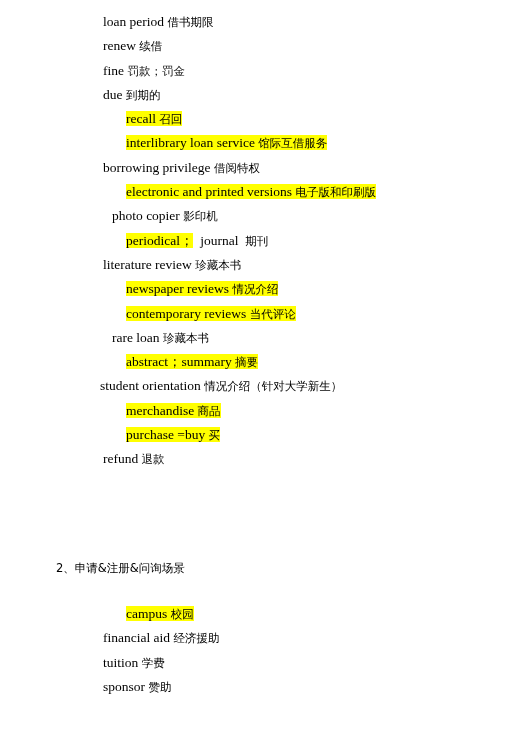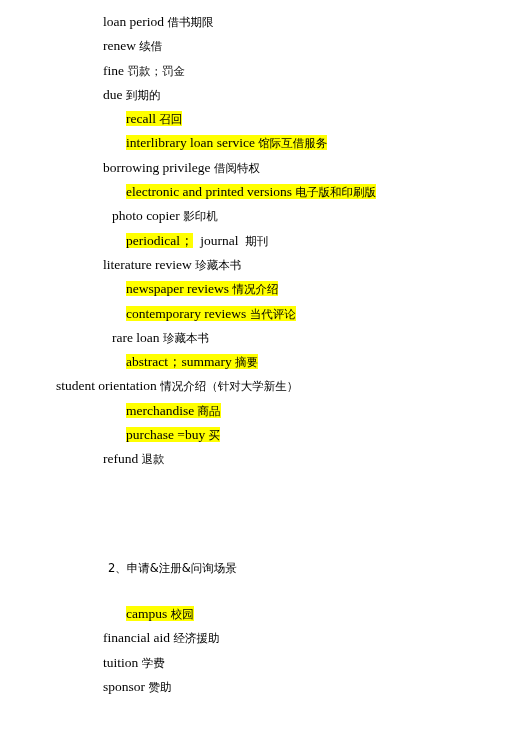--- a/index.html
+++ b/index.html
@@ -33,36 +33,36 @@
     font-size: 13.5px;
     line-height: 15px;
     white-space: nowrap;
     padding-left: 103px;
     height: 24.3px;
   }
   .vocab-line.indent-extra {
     padding-left: 112px;
   }
   .vocab-line.indent-less {
-    padding-left: 56px;
+    padding-left: 100px;
   }
   .en {
     font-family: "Liberation Serif", "DejaVu Serif", serif;
     font-size: 13.5px;
   }
   .zh {
     font-family: "DejaVu Sans", "Liberation Sans", sans-serif;
     font-size: 11.5px;
   }
   .hl {
     background-color: #ffff00;
     margin-left: 23px;
   }
   .section-head {
-    padding-left: 108px;
+    padding-left: 56px;
     font-size: 11.5px;
     font-family: "DejaVu Sans", "Liberation Sans", sans-serif;
     line-height: 24.3px;
     height: 24.3px;
     white-space: nowrap;
   }
   .spacer-sm { height: 14px; }
   .spacer-md { height: 26px; }
   .spacer-lg { height: 40px; }
 </style>

